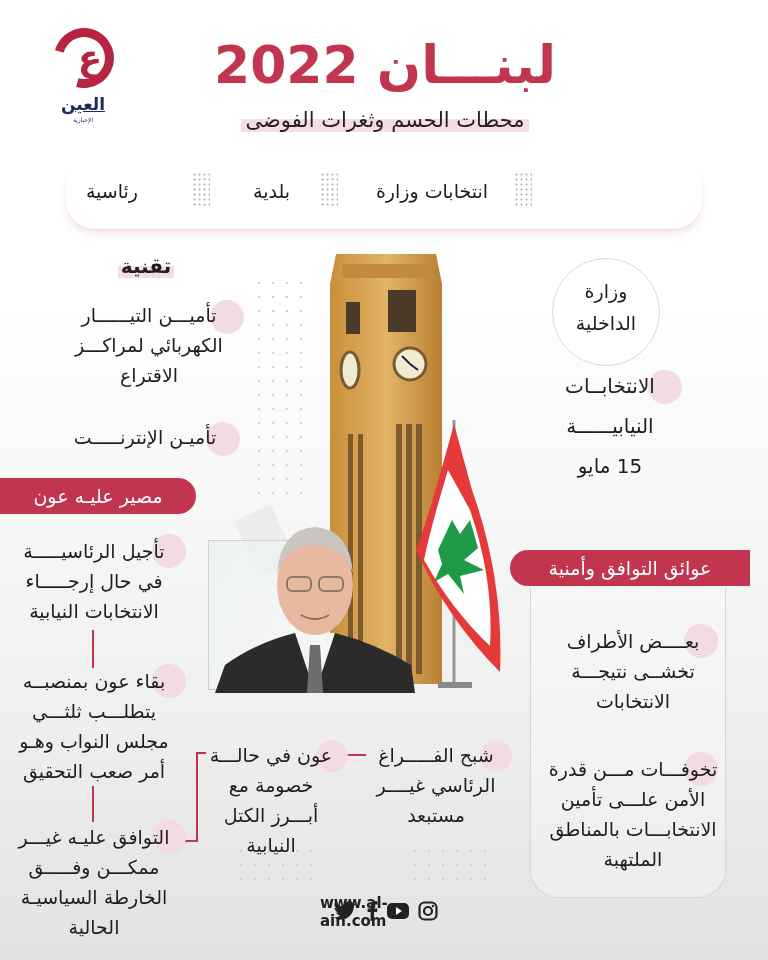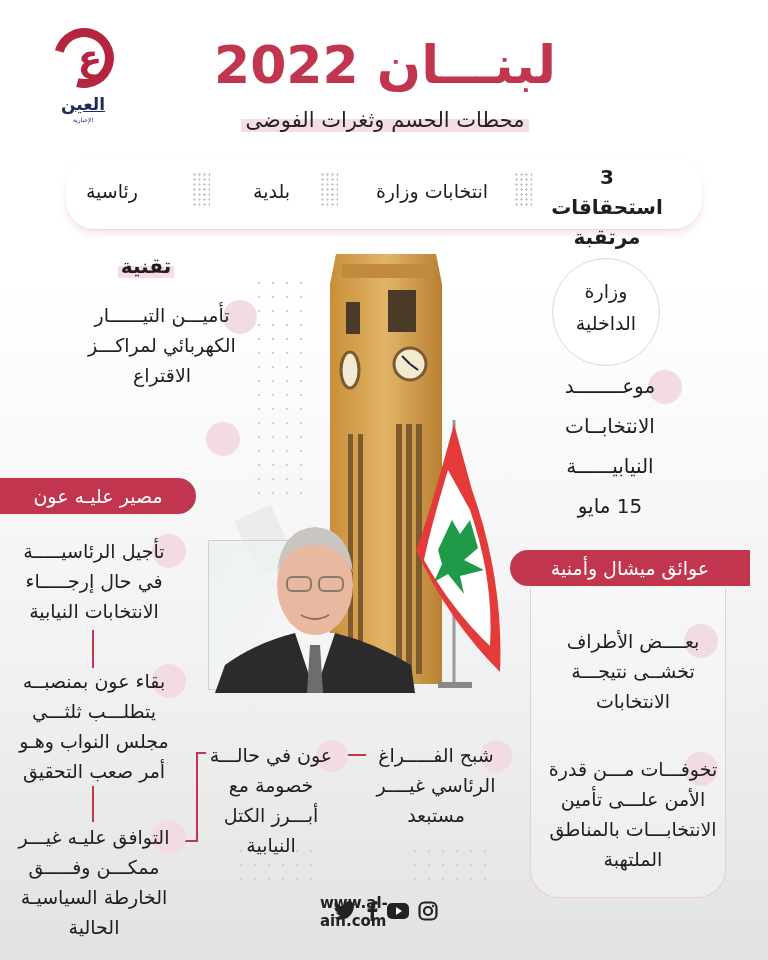--- a/index.html
+++ b/index.html
@@ -64,43 +64,42 @@
   <div class="logo-ring"></div>
   <div class="logo-glyph">ع</div>
   <div class="logo-name">العين</div>
   <div class="logo-sub">الإخبارية</div>
 </div>
 
 <div class="abs title">لبنـــان 2022</div>
 <div class="abs subtitle"><span>محطات الحسم وثغرات الفوضى</span></div>
 
 <div class="abs topbar">
-  <div class="lead">3 استحقاقات مرتقبة</div>
   <div class="dots-v" style="right:170px"></div>
   <div class="item" style="right:214px">انتخابات وزارة</div>
   <div class="dots-v" style="right:364px"></div>
   <div class="item" style="right:412px">بلدية</div>
   <div class="dots-v" style="right:492px"></div>
   <div class="item" style="right:564px">رئاسية</div>
 </div>
 
 <div class="abs heading-tech"><span>تقنية</span></div>
-<div class="abs txt" style="left:77px; top:300px; width:170px;">
+<div class="abs txt" style="left:64px; top:300px; width:170px;">
   <div class="abs" style="right:-10px; top:0; width:34px; height:34px; border-radius:50%; background:#f3dce1; z-index:-1;"></div>
   <span>تأميـــن التيــــــار الكهربائي لمراكـــز الاقتراع</span>
 </div>
 <div class="abs txt" style="left:60px; top:422px; width:170px;">
   <div class="abs" style="right:-10px; top:0; width:34px; height:34px; border-radius:50%; background:#f3dce1; z-index:-1;"></div>
+  <span>تأميـن الإنترنـــــت</span>
 </div>
 <div class="abs dots-grid" style="left:252px; top:276px; width:58px; height:230px;"></div>
 
 <div class="abs circle-interior">وزارة الداخلية</div>
 <div class="abs txt" style="left:540px; top:366px; width:140px; font-size:20px; line-height:40px;">
   <div class="abs" style="right:-2px; top:4px; width:34px; height:34px; border-radius:50%; background:#f3dce1; z-index:-1;"></div>
-  <div>موعــــــــد</div>
   <div>الانتخابــات</div>
   <div>النيابيــــــة</div>
   <div>15 مايو</div>
 </div>
 
 <svg class="abs tower" viewBox="0 0 128 448">
   <defs>
     <linearGradient id="stone" x1="0" x2="1">
       <stop offset="0" stop-color="#c98f3a"></stop>
         <stop offset="0.5" stop-color="#e2b467"></stop>
@@ -170,21 +169,21 @@
   <div class="abs" style="right:-12px; top:0; width:32px; height:32px; border-radius:50%; background:#f3dce1; z-index:-1;"></div>
   <span>عون في حالـــة خصومة مع أبـــرز الكتل النيابية</span>
 </div>
 <div class="abs txt" style="left:372px; top:740px; width:128px;">
   <div class="abs" style="right:-12px; top:0; width:32px; height:32px; border-radius:50%; background:#f3dce1; z-index:-1;"></div>
   <span>شبح الفـــــراغ الرئاسي غيــــر مستبعد</span>
 </div>
 <div class="abs dots-grid" style="left:234px; top:844px; width:84px; height:44px;"></div>
 <div class="abs dots-grid" style="left:408px; top:844px; width:84px; height:44px;"></div>
 
-<div class="abs pill pill-right">عوائق ميشال وأمنية</div>
+<div class="abs pill pill-right">عوائق التوافق وأمنية</div>
 <div class="abs risk-panel"></div>
 <div class="abs txt" style="left:548px; top:626px; width:170px;">
   <div class="abs" style="right:0; top:-2px; width:34px; height:34px; border-radius:50%; background:#f3dce1; z-index:-1;"></div>
   <span>بعــــض الأطراف تخشــى نتيجـــة الانتخابات</span>
 </div>
 <div class="abs txt" style="left:548px; top:754px; width:170px;">
   <div class="abs" style="right:0; top:-2px; width:34px; height:34px; border-radius:50%; background:#f3dce1; z-index:-1;"></div>
   <span>تخوفـــات مـــن قدرة الأمن علـــى تأمين الانتخابـــات بالمناطق الملتهبة</span>
 </div>
 

